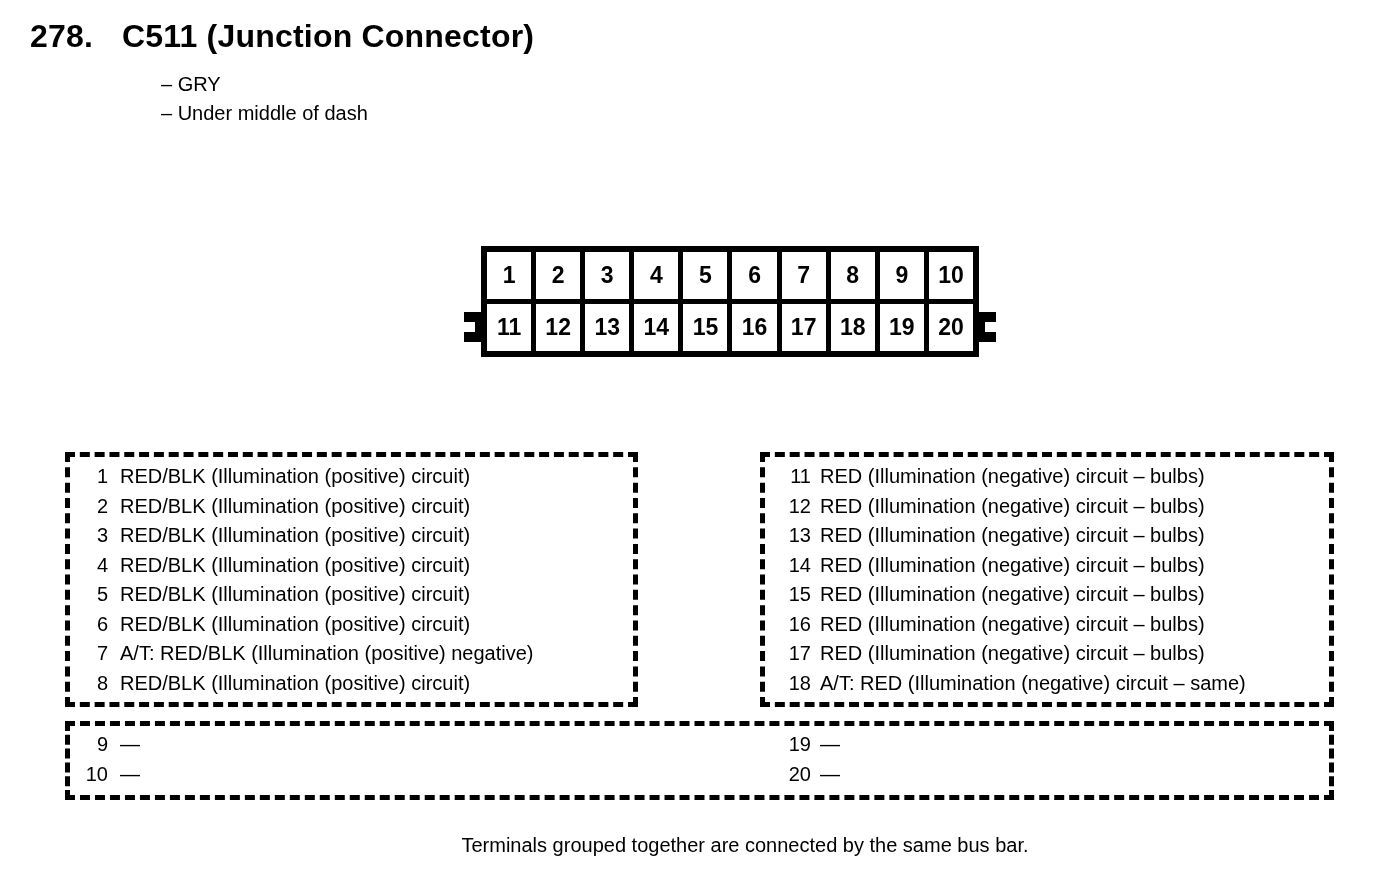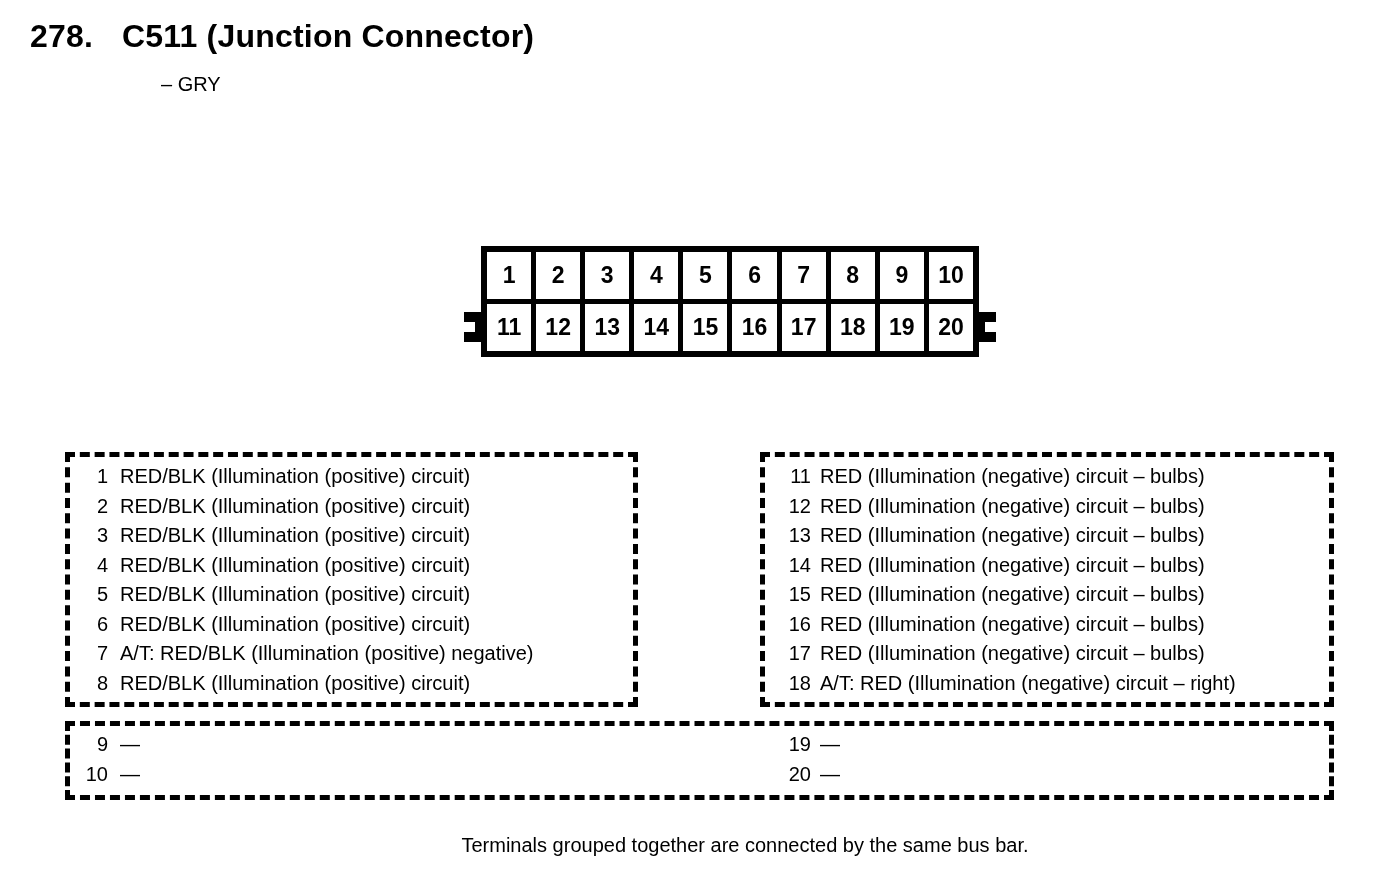--- a/index.html
+++ b/index.html
@@ -41,20 +41,21 @@
 
 <div class="page">
 
   <div class="title">
     <span class="title-num">278.</span>
     <span class="title-text">C511 (Junction Connector)</span>
   </div>
 
   <div class="notes">
     <div>– GRY</div>
+    <div>– Under middle of dash</div>
   </div>
 
   <div class="connector">
     <div class="tab tab-left">
         <div class="notch"></div>
       </div>
     <div class="tab tab-right">
         <div class="notch"></div>
       </div>
     <div class="pin-grid">
@@ -140,21 +141,21 @@
     <div class="pin-row">
         <span class="pin-num">16</span>
         <span class="pin-desc">RED (Illumination (negative) circuit – bulbs)</span>
       </div>
     <div class="pin-row">
         <span class="pin-num">17</span>
         <span class="pin-desc">RED (Illumination (negative) circuit – bulbs)</span>
       </div>
     <div class="pin-row">
         <span class="pin-num">18</span>
-        <span class="pin-desc">A/T: RED (Illumination (negative) circuit – right)</span>
+        <span class="pin-desc">A/T: RED (Illumination (negative) circuit – same)</span>
       </div>
   </div>
 
   <div class="pin-box box-bottom">
     <div class="col-a">
       <div class="pin-row">
           <span class="pin-num">9</span>
           <span class="pin-desc">—</span>
         </div>
       <div class="pin-row">

